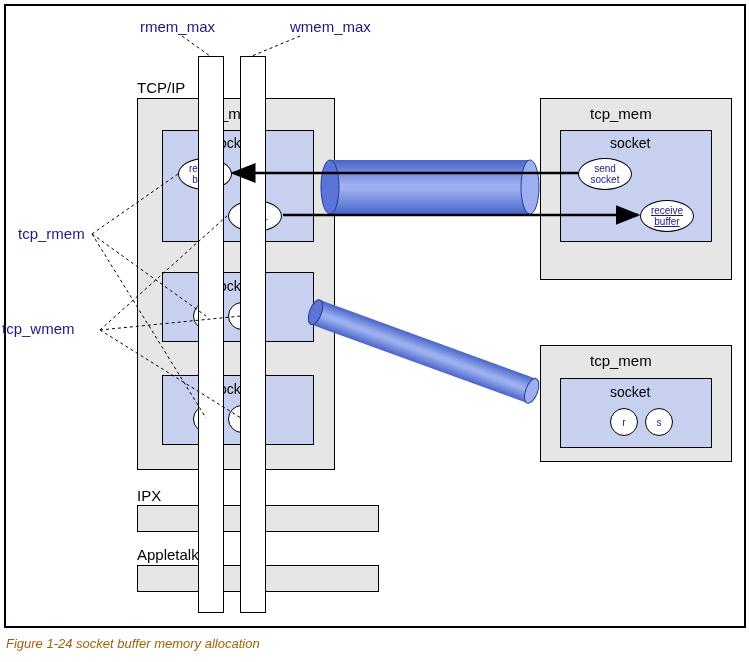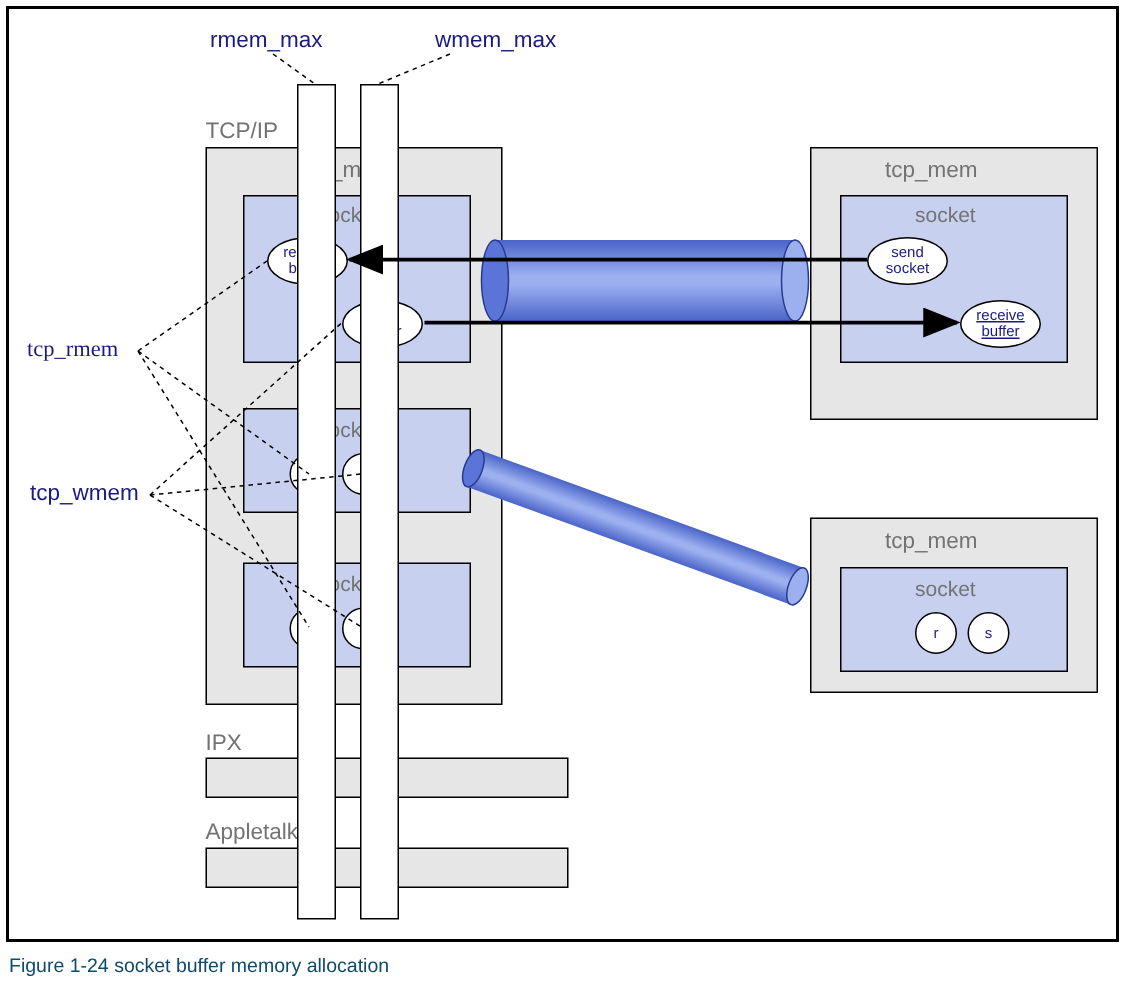--- a/index.html
+++ b/index.html
@@ -41,35 +41,36 @@
     align-items: center;
     justify-content: center;
     text-align: center;
     font-size: 10px;
     line-height: 1.1;
     color: #1a1a80;
   }
   .label {
     position: absolute;
     font-size: 15px;
-    color: #737373;
+    color: #000000;
   }
   .label-navy {
     position: absolute;
     font-size: 15px;
     color: #1a1a80;
   }
   .small-navy {
     font-size: 10px;
     color: #1a1a80;
   }
   .caption {
     position: absolute;
     font-size: 13px;
-    color: #0c4a6e;
+    font-style: italic;
+    color: #a16207;
   }
   svg {
     position: absolute;
     top: 0;
     left: 0;
     pointer-events: none;
   }
   .vert-bar {
     position: absolute;
     border: 1px solid #000;
@@ -146,22 +147,22 @@
   <div class="label" style="left:590px; top:352px;">tcp_mem</div>
   <div class="socket-box" style="left:560px; top:378px; width:150px; height:68px;"></div>
   <div class="label" style="left:610px; top:384px; font-size:14px;">socket</div>
   <div class="ellipse" style="left:610px; top:408px; width:26px; height:26px;">
       <span class="small-navy">r</span>
     </div>
   <div class="ellipse" style="left:645px; top:408px; width:26px; height:26px;">
       <span class="small-navy">s</span>
     </div>
 
-  <div class="label-navy" style="left:18px; top:225px;font-family:Liberation Serif, serif;">tcp_rmem</div>
-  <div class="label-navy" style="left:20px; top:320px;">tcp_wmem</div>
+  <div class="label-navy" style="left:18px; top:225px;">tcp_rmem</div>
+  <div class="label-navy" style="left:2px; top:320px;">tcp_wmem</div>
 
   <svg width="749" height="662">
     <defs>
       <linearGradient id="pipeGrad" x1="0" y1="0" x2="0" y2="1">
         <stop offset="0%" stop-color="#4a64c8"></stop>
         <stop offset="45%" stop-color="#9cb0f0"></stop>
         <stop offset="55%" stop-color="#9cb0f0"></stop>
         <stop offset="100%" stop-color="#4a64c8"></stop>
       </linearGradient>
       <marker id="arrowhead" markerWidth="10" markerHeight="8" refX="9" refY="4" orient="auto">

